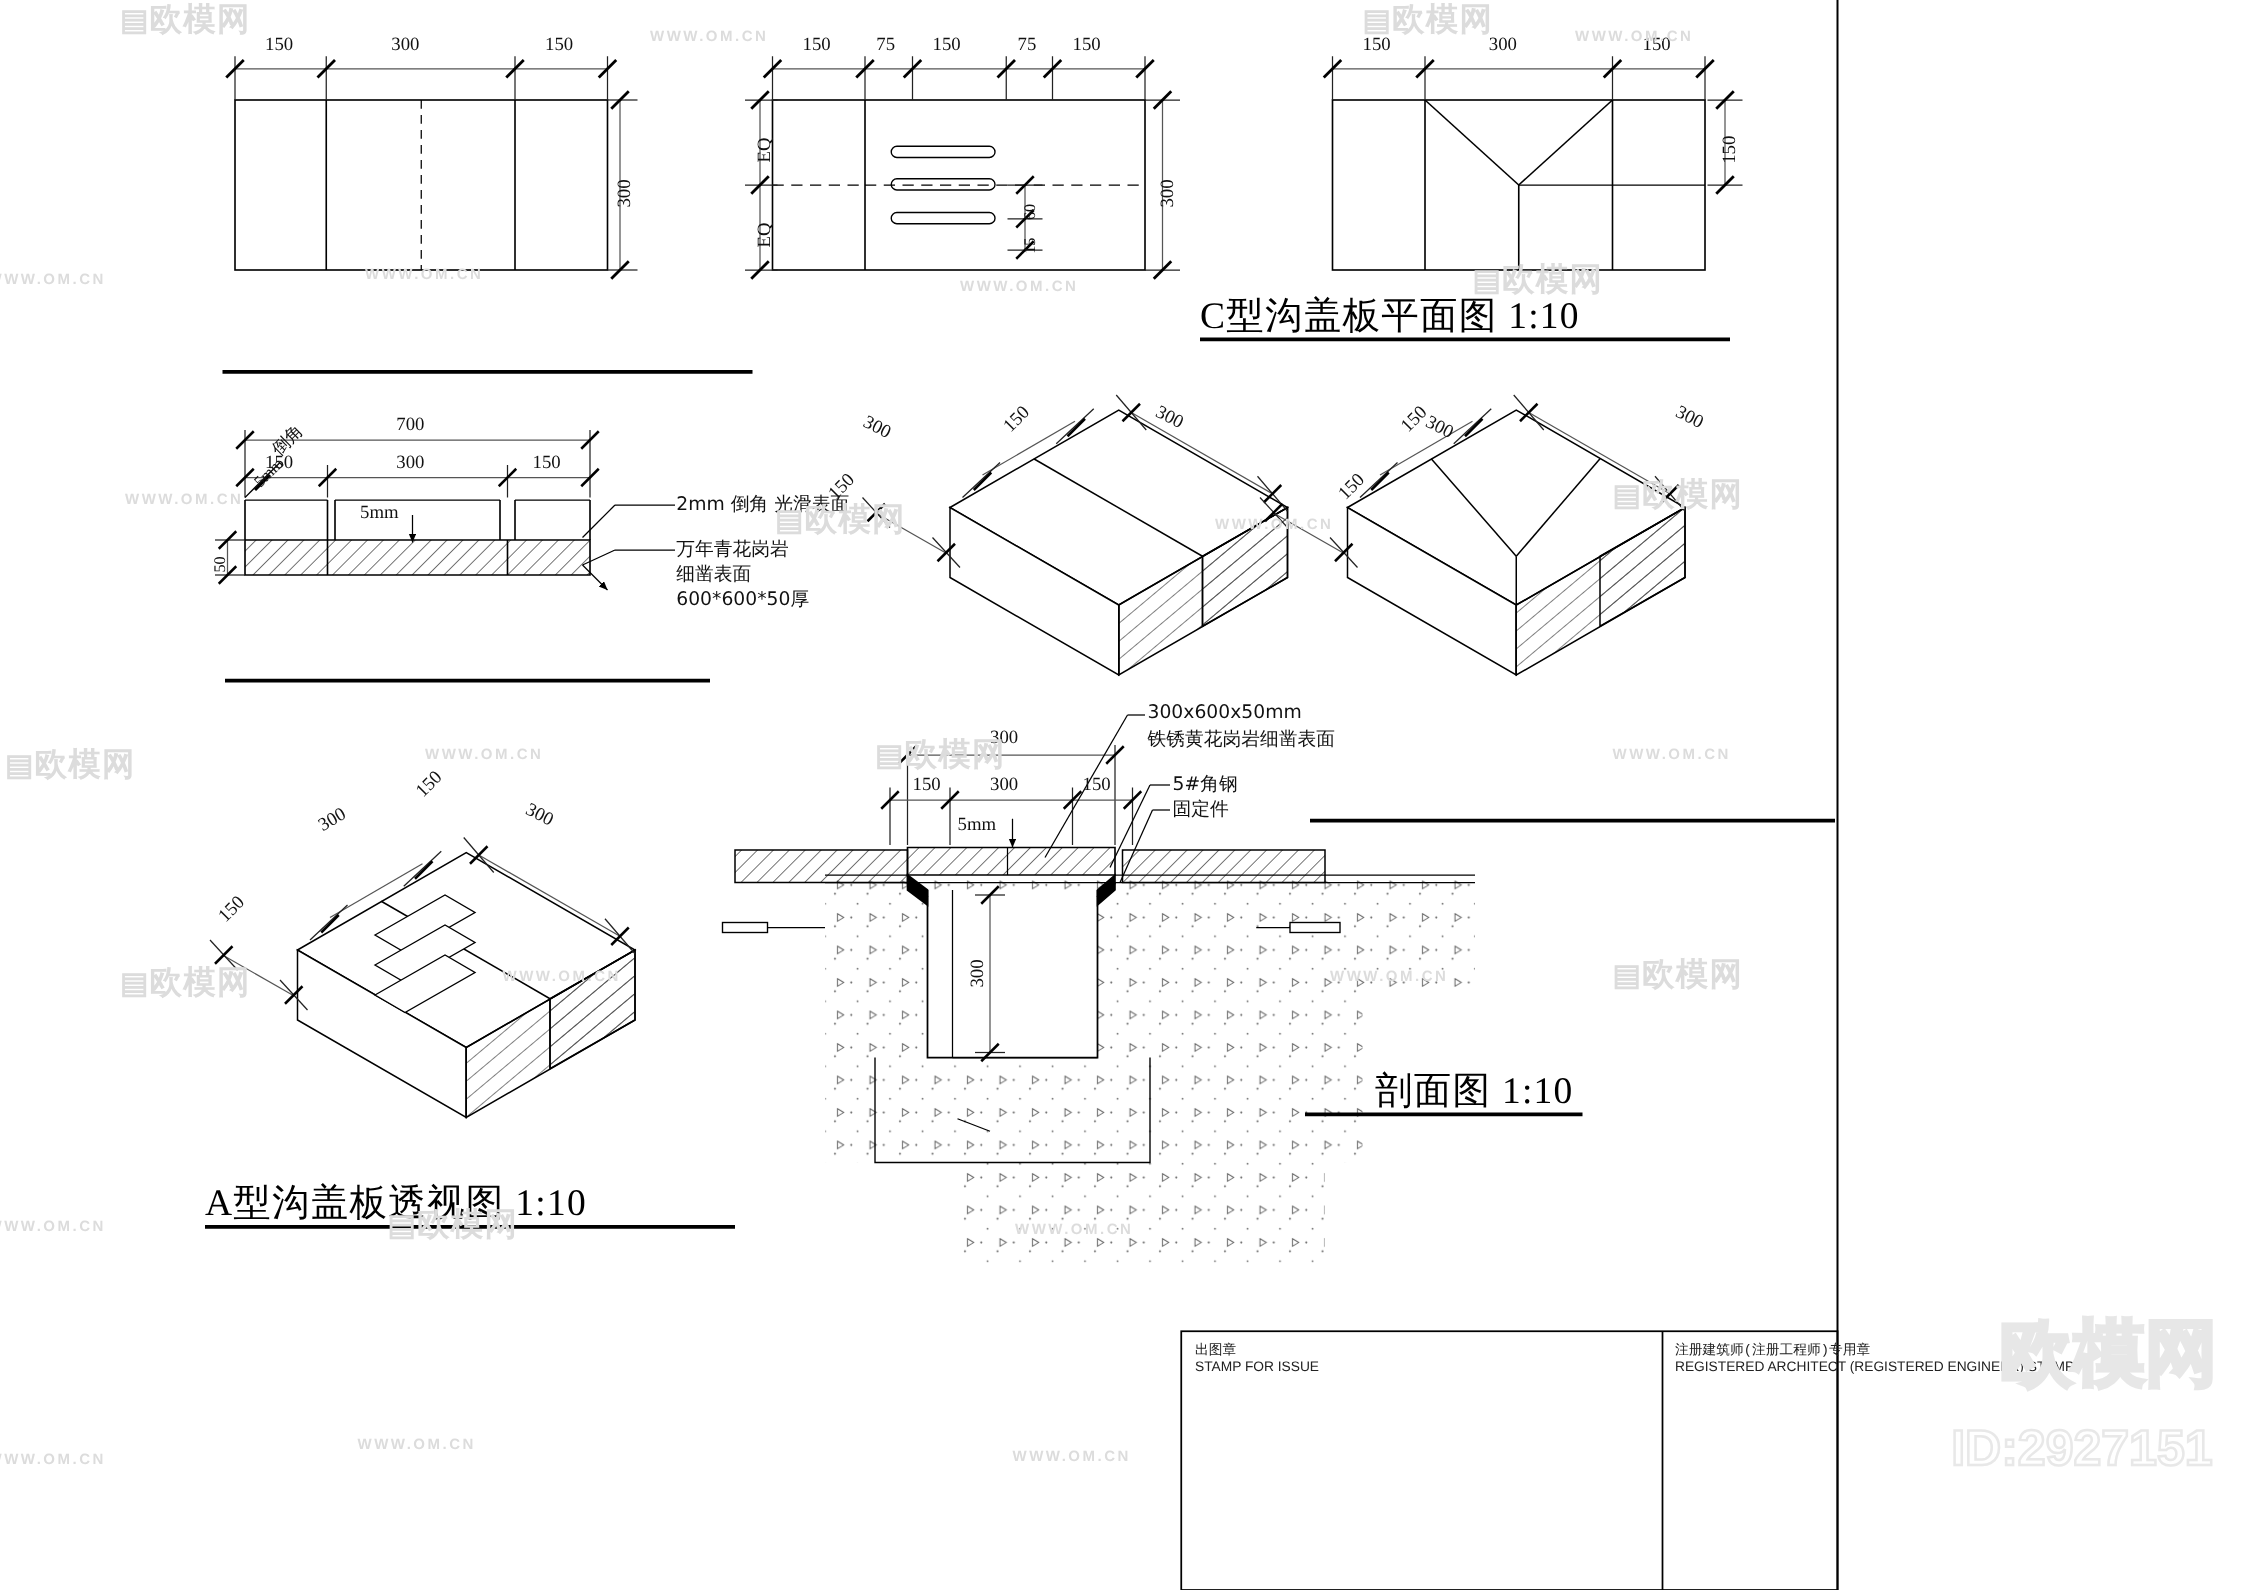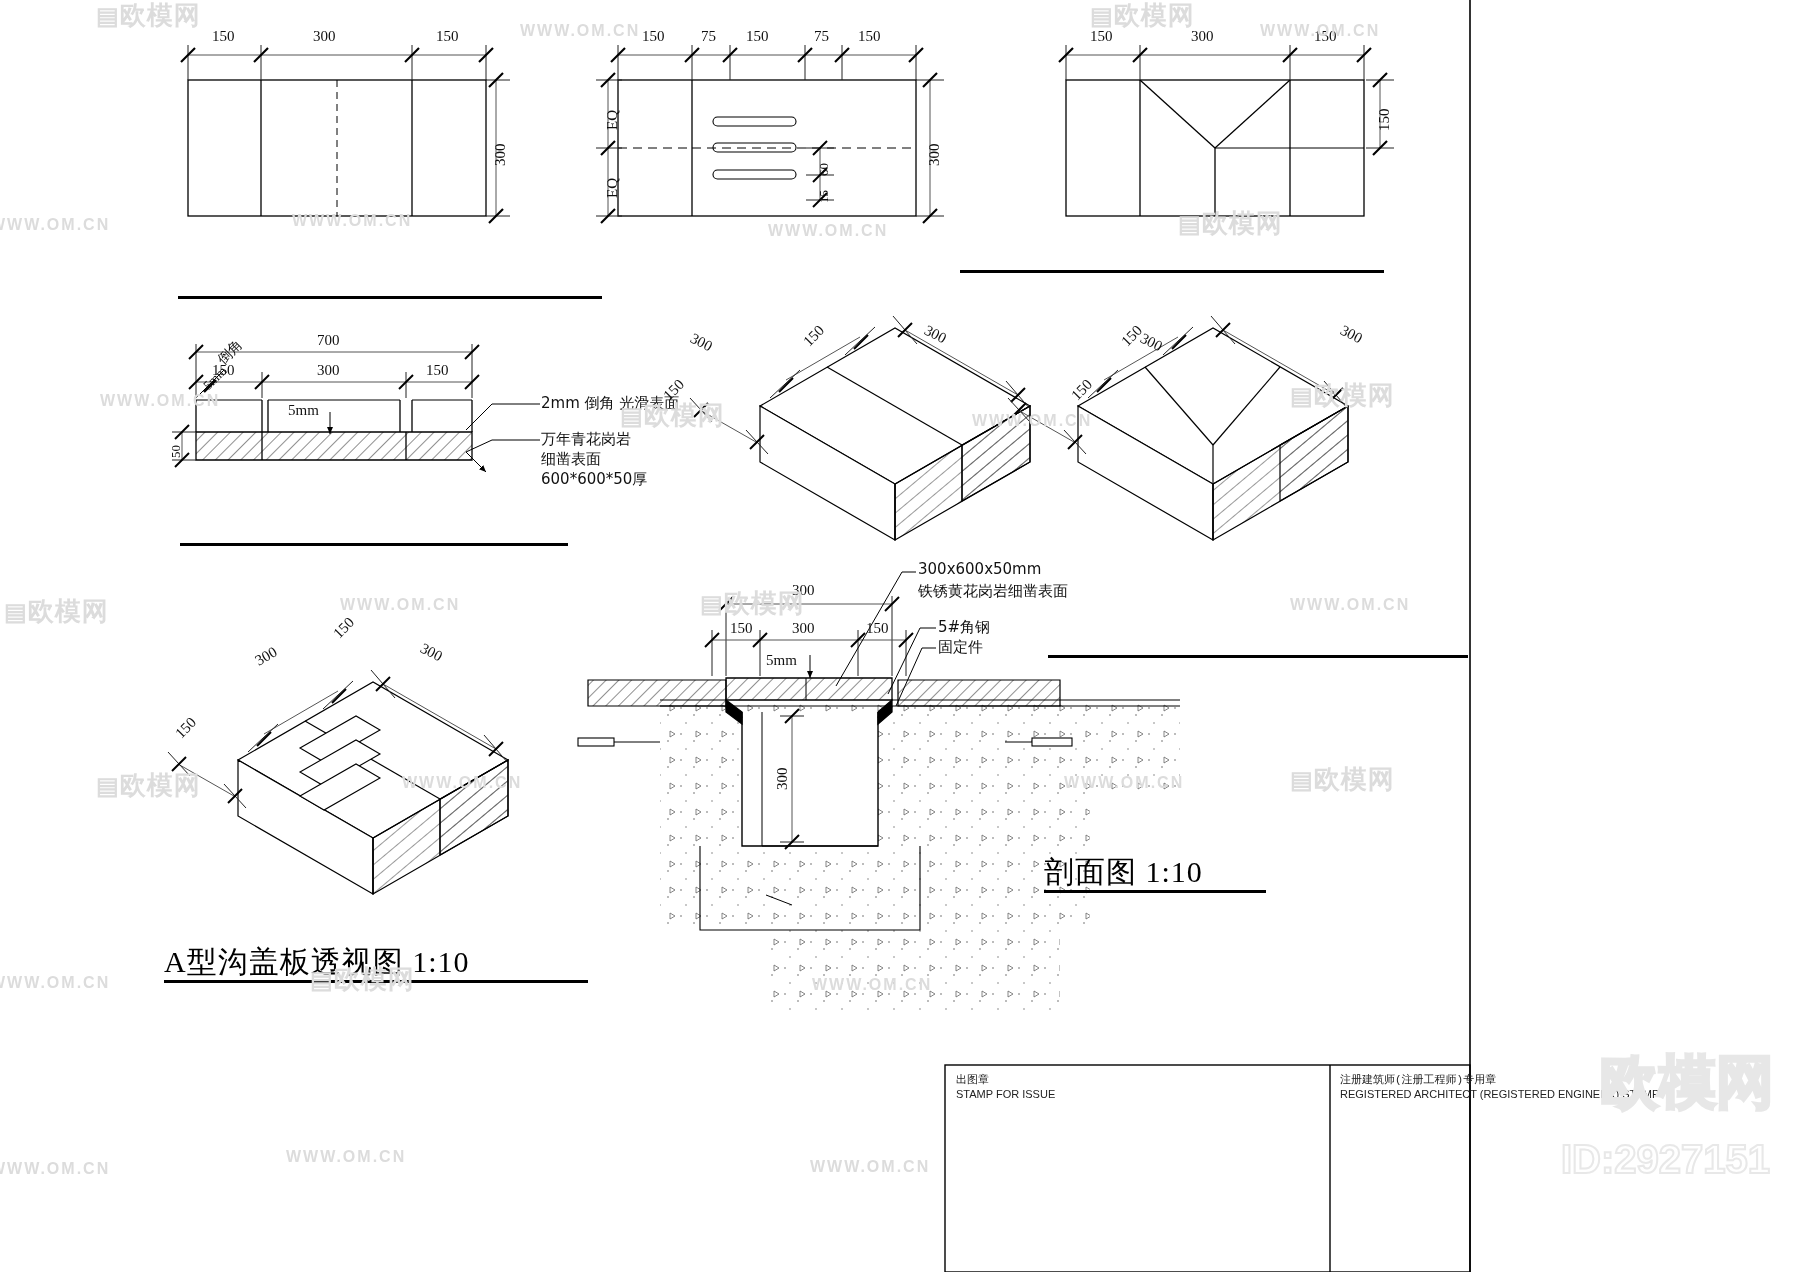--- a/index.html
+++ b/index.html
@@ -2,21 +2,21 @@
 <html><head>
 <meta charset="utf-8">
 <style>
   html,body{margin:0;padding:0;background:#fff;}
   body{width:1800px;height:1272px;position:relative;overflow:hidden;
        font-family:"Liberation Serif",serif;color:#000;}
   #sheet{position:absolute;inset:0;}
   svg{position:absolute;left:0;top:0;}
   .wm{position:absolute;pointer-events:none;user-select:none;color:#d8d8d8;
       font-family:"Liberation Sans",sans-serif;font-weight:bold;white-space:nowrap;}
-  .wm-url{font-size:16px;letter-spacing:2px;color:#dcdcdc;}
+  .wm-url{font-size:12px;letter-spacing:2px;color:#dcdcdc;}
   .wm-logo{font-size:26px;letter-spacing:1px;color:#dcdcdc;}
   .wm-logo .sofa{font-size:24px;}
   .ttl{position:absolute;font-family:"Liberation Serif",serif;font-size:30px;
        letter-spacing:1px;white-space:nowrap;}
   .ttlline{position:absolute;background:#000;height:3px;}
   .lbl{position:absolute;font-family:"Liberation Serif",serif;font-size:15px;
        color:#111;white-space:nowrap;}
   .lbl.small{font-size:13px;}
   .lbl.cn{font-family:"DejaVu Sans",sans-serif;font-size:15px;}
   .rot90{transform:rotate(-90deg);transform-origin:left top;}
@@ -446,30 +446,31 @@
   <div class="lbl" style="left:866px;top:620px">150</div>
   <div class="lbl" style="left:766px;top:652px">5mm</div>
   <div class="lbl rot90" style="left:774px;top:790px">300</div>
   <div class="lbl cn" style="left:918px;top:560px">300x600x50mm</div>
   <div class="lbl cn" style="left:918px;top:582px">铁锈黄花岗岩细凿表面</div>
   <div class="lbl cn" style="left:938px;top:618px">5#角钢</div>
   <div class="lbl cn" style="left:938px;top:638px">固定件</div>
 
   <div class="ttlline" style="left:178px;top:296px;width:424px"></div>
 
+  <div class="ttl" style="left:960px;top:232px">C型沟盖板平面图   1:10</div>
   <div class="ttlline" style="left:960px;top:270px;width:424px"></div>
 
   <div class="ttlline" style="left:180px;top:543px;width:388px"></div>
 
   <div class="ttlline" style="left:1048px;top:655px;width:420px"></div>
 
   <div class="ttl" style="left:164px;top:942px">A型沟盖板透视图   1:10</div>
   <div class="ttlline" style="left:164px;top:980px;width:424px"></div>
 
-  <div class="ttl" style="left:1044px;top:852px">剖面图  1:10</div>
+  <div class="ttl" style="left:1100px;top:852px">剖面图  1:10</div>
   <div class="ttlline" style="left:1044px;top:890px;width:222px"></div>
 
   <div class="tb" style="left:956px;top:1072px">出图章</div>
   <div class="tb en" style="left:956px;top:1088px">STAMP FOR ISSUE</div>
   <div class="tb" style="left:1340px;top:1072px">注册建筑师(注册工程师)专用章</div>
   <div class="tb en" style="left:1340px;top:1088px">REGISTERED ARCHITECT (REGISTERED ENGINEER) STAMP</div>
 
   <div class="wm wm-logo" style="left:96px;top:-2px">
     <span class="sofa">▤</span><span>欧模网</span>
   </div>

